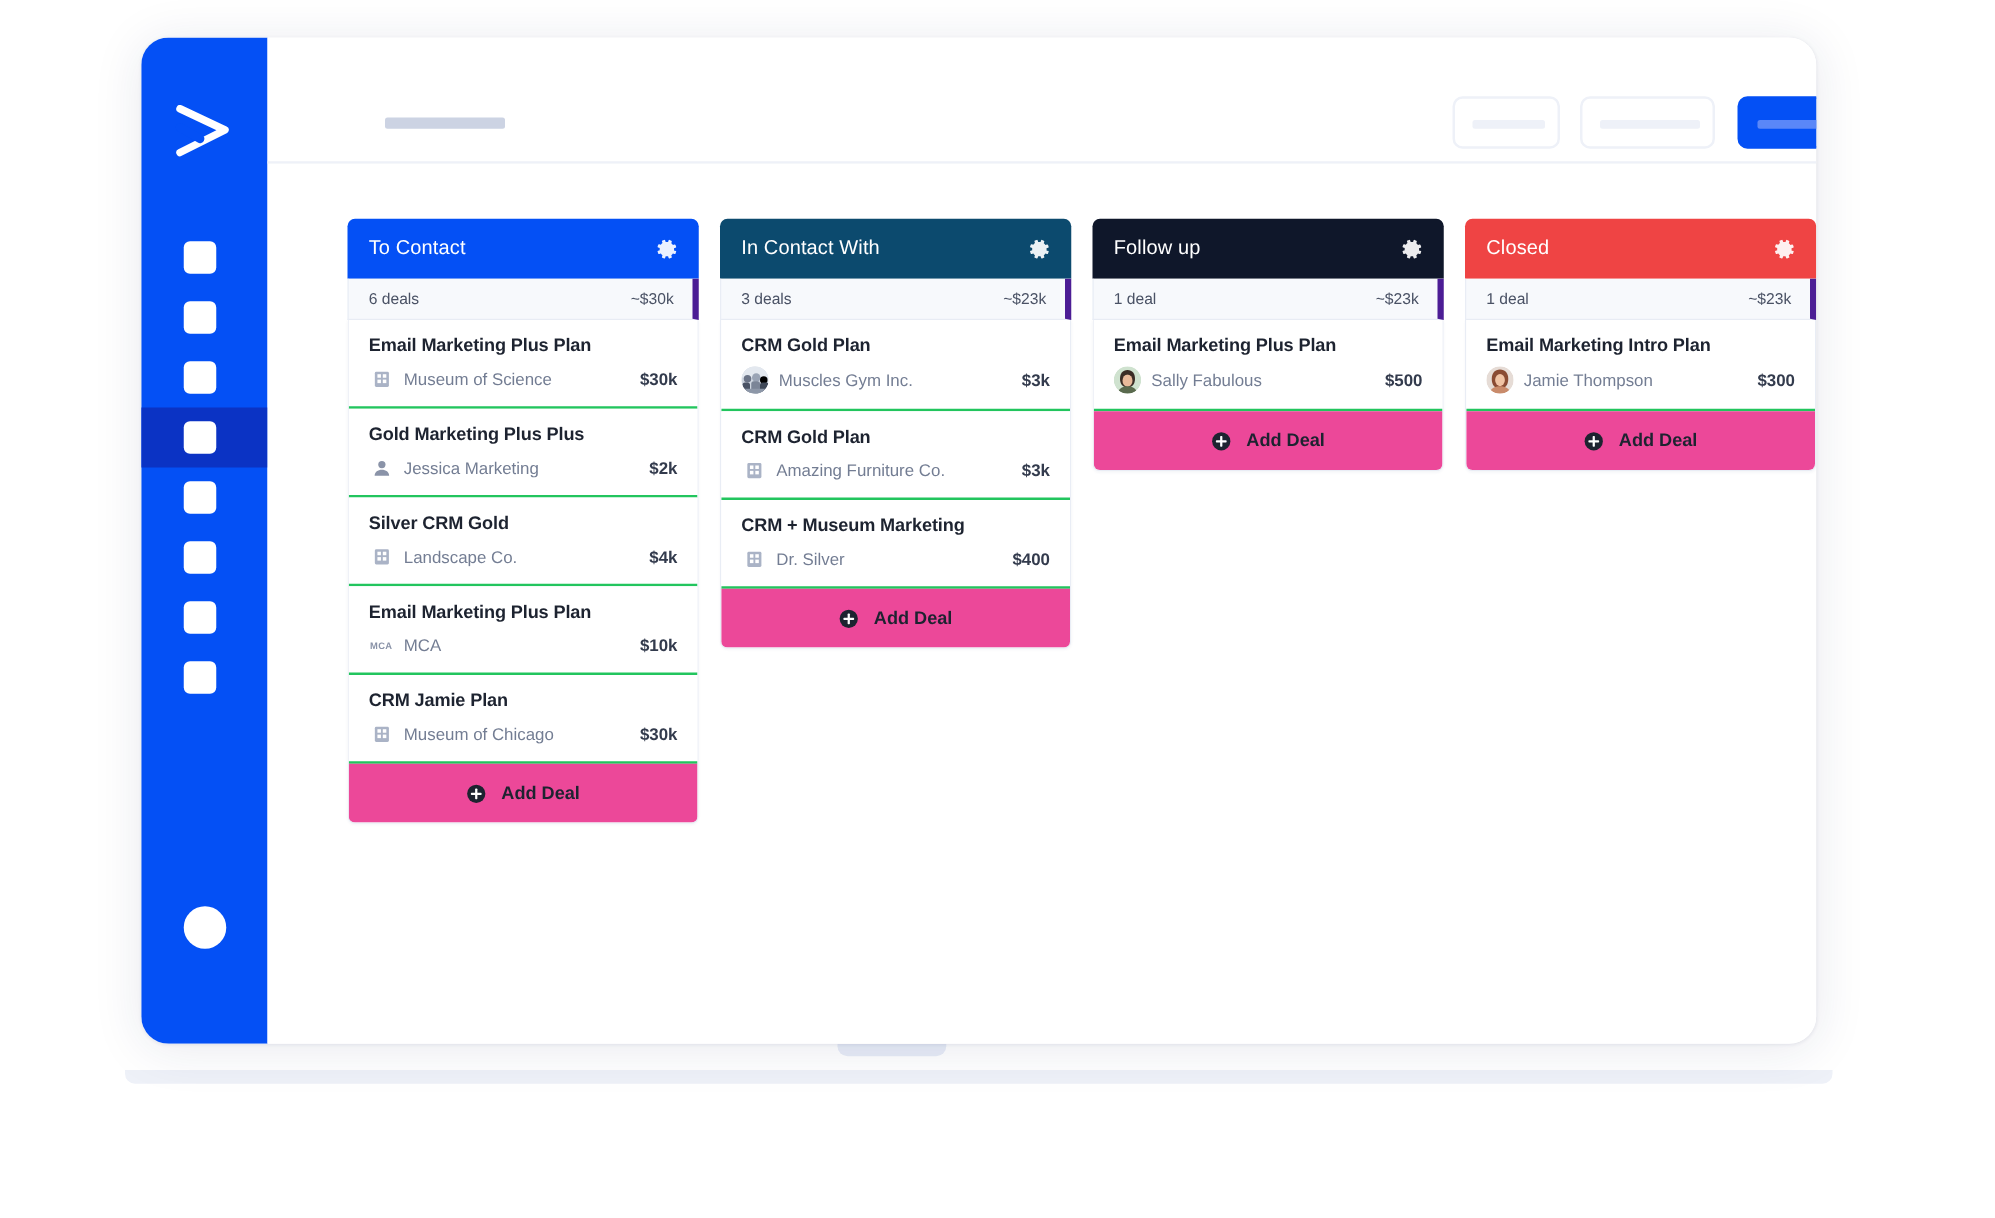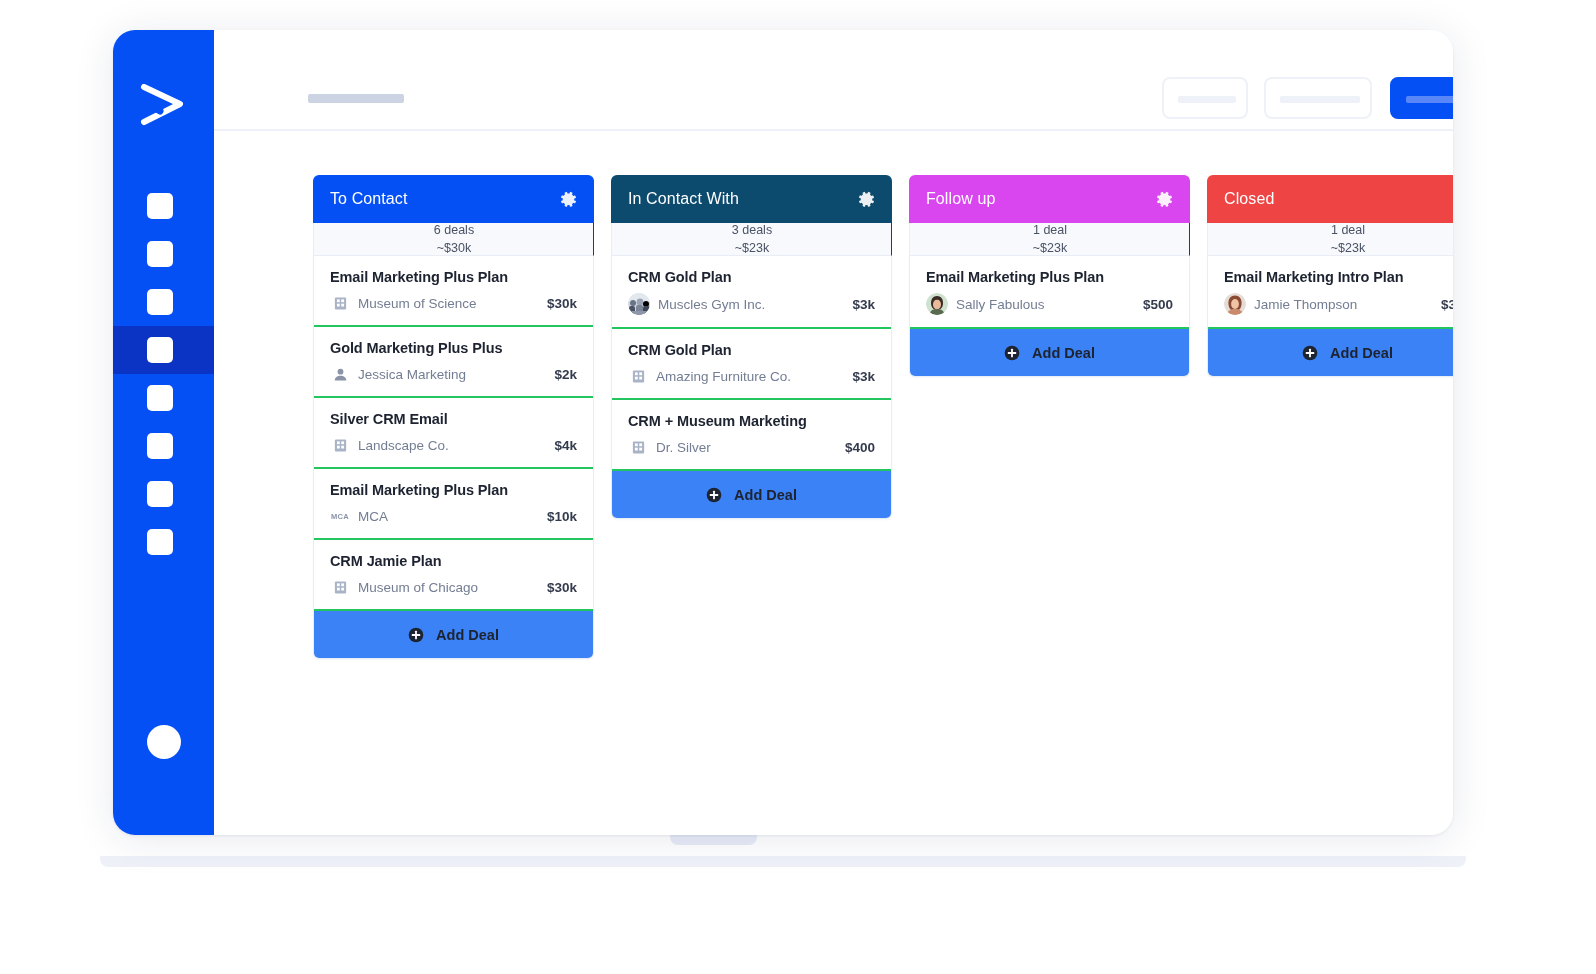--- a/index.html
+++ b/index.html
@@ -157,21 +157,21 @@
     left: 101px;
     top: 101px;
     width: 1239px;
     height: 704px;
     background: #ffffff;
     padding: 44px 0 0 0;
   }
   .columns {
     display: flex;
     gap: 17px;
-    padding-left: 99px;
+    padding-left: 64px;
   }
   .column {
     width: 281px;
     flex: 0 0 281px;
   }
 
   .col-header {
     height: 48px;
     border-radius: 6px 6px 0 0;
     display: flex;
@@ -184,30 +184,29 @@
     font-size: 16px;
     font-weight: 400;
     letter-spacing: 0.1px;
   }
   .gear-icon { width: 19px; height: 19px; display: block; opacity: 0.92; }
 
   .col-summary {
     height: 33px;
     background: #f7f9fc;
     border-left: 1px solid #e9edf5;
-    border-right: 1px solid #4c1d95;
+    border-right: 5px solid #4c1d95;
     border-bottom: 1px solid #e9edf5;
     display: flex;
     align-items: center;
     justify-content: space-between;
     padding: 0 15px 0 16px;
     font-size: 12.5px;
     color: #4a5265;
     font-weight: 500;
-    flex-direction: column;
   }
 
   .col-body {
     background: #ffffff;
     border: 1px solid #e9edf5;
     border-top: none;
     border-radius: 0 0 6px 6px;
     box-shadow: 0 1px 2px rgba(30,40,90,0.04);
     overflow: hidden;
   }
@@ -269,21 +268,21 @@
     letter-spacing: 0.3px;
     font-family: "Liberation Sans", sans-serif;
   }
 
   .add-deal {
     height: 47px;
     display: flex;
     align-items: center;
     justify-content: center;
     gap: 12px;
-    background: #3b82f6;
+    background: #ec4899;
     cursor: pointer;
   }
   .add-deal-label {
     font-size: 14.5px;
     font-weight: 700;
     color: #1d2330;
   }
   .plus-icon { width: 16px; height: 16px; display: block; }
 </style>
 </head>
@@ -388,21 +387,21 @@
                     <svg viewBox="0 0 16 16" width="15" height="15" aria-hidden="true">
     <circle cx="8" cy="5" r="3.1" fill="#8a93a8"></circle>
     <path d="M1.8 14.5c0-3.4 2.8-5.2 6.2-5.2s6.2 1.8 6.2 5.2z" fill="#8a93a8"></path>
   </svg>
                   </span>
             <span class="deal-contact">Jessica Marketing</span>
             <span class="deal-amount">$2k</span>
           </div>
         </div>
         <div class="deal">
-          <div class="deal-title">Silver CRM Email</div>
+          <div class="deal-title">Silver CRM Gold</div>
           <div class="deal-row">
             <span class="deal-icon">
                     <svg viewBox="0 0 16 16" width="15" height="15" aria-hidden="true">
     <rect x="2" y="1.5" width="12" height="13" rx="1.2" fill="#aab3c6"></rect>
     <rect x="4.2" y="3.6" width="3" height="3" fill="#ffffff"></rect>
     <rect x="8.8" y="3.6" width="3" height="3" fill="#ffffff"></rect>
     <rect x="4.2" y="8.2" width="3" height="3" fill="#ffffff"></rect>
     <rect x="8.8" y="8.2" width="3" height="3" fill="#ffffff"></rect>
   </svg>
                   </span>
@@ -529,21 +528,21 @@
     <circle cx="8" cy="8" r="7.3" fill="#1d2330"></circle>
     <rect x="7.1" y="3.7" width="1.8" height="8.6" rx="0.6" fill="#ffffff"></rect>
     <rect x="3.7" y="7.1" width="8.6" height="1.8" rx="0.6" fill="#ffffff"></rect>
   </svg>
                 </span>
           <span class="add-deal-label">Add Deal</span>
         </div>
       </div>
           </div>
           <div class="column">
-      <div class="col-header" style="background:#d946ef">
+      <div class="col-header" style="background:#0f172a">
         <span class="col-title">Follow up</span>
         <span>
                 <svg class="gear-icon" viewBox="0 0 20 20" aria-hidden="true">
     <path fill="#ffffff" d="M10 6.6A3.4 3.4 0 1 0 10 13.4 3.4 3.4 0 0 0 10 6.6zm0 5A1.6 1.6 0 1 1 10 8.4 1.6 1.6 0 0 1 10 11.6z"></path>
     <path fill="#ffffff" d="M17.3 11.4l-1.3-.4a6.3 6.3 0 0 0 0-2l1.3-.4a.7.7 0 0 0 .5-.9l-.5-1.4a.7.7 0 0 0-.9-.4l-1.3.4a6.4 6.4 0 0 0-1.4-1.4l.4-1.3a.7.7 0 0 0-.4-.9L12.3 2a.7.7 0 0 0-.9.5L11 3.8a6.3 6.3 0 0 0-2 0l-.4-1.3a.7.7 0 0 0-.9-.5l-1.4.5a.7.7 0 0 0-.4.9l.4 1.3A6.4 6.4 0 0 0 4.9 6.1l-1.3-.4a.7.7 0 0 0-.9.4l-.5 1.4a.7.7 0 0 0 .5.9l1.3.4a6.3 6.3 0 0 0 0 2l-1.3.4a.7.7 0 0 0-.5.9l.5 1.4a.7.7 0 0 0 .9.4l1.3-.4a6.4 6.4 0 0 0 1.4 1.4l-.4 1.3a.7.7 0 0 0 .4.9l1.4.5a.7.7 0 0 0 .9-.5l.4-1.3a6.3 6.3 0 0 0 2 0l.4 1.3a.7.7 0 0 0 .9.5l1.4-.5a.7.7 0 0 0 .4-.9l-.4-1.3a6.4 6.4 0 0 0 1.4-1.4l1.3.4a.7.7 0 0 0 .9-.4l.5-1.4a.7.7 0 0 0-.5-.9z"></path>
   </svg>
               </span>
       </div>
       <div class="col-summary">
         <span>1 deal</span>

